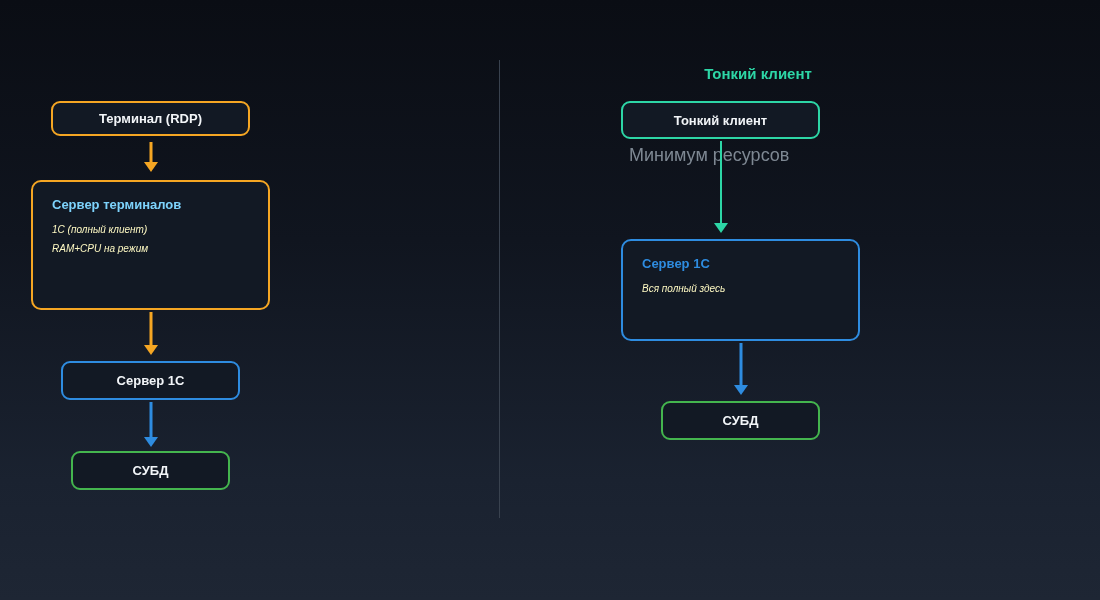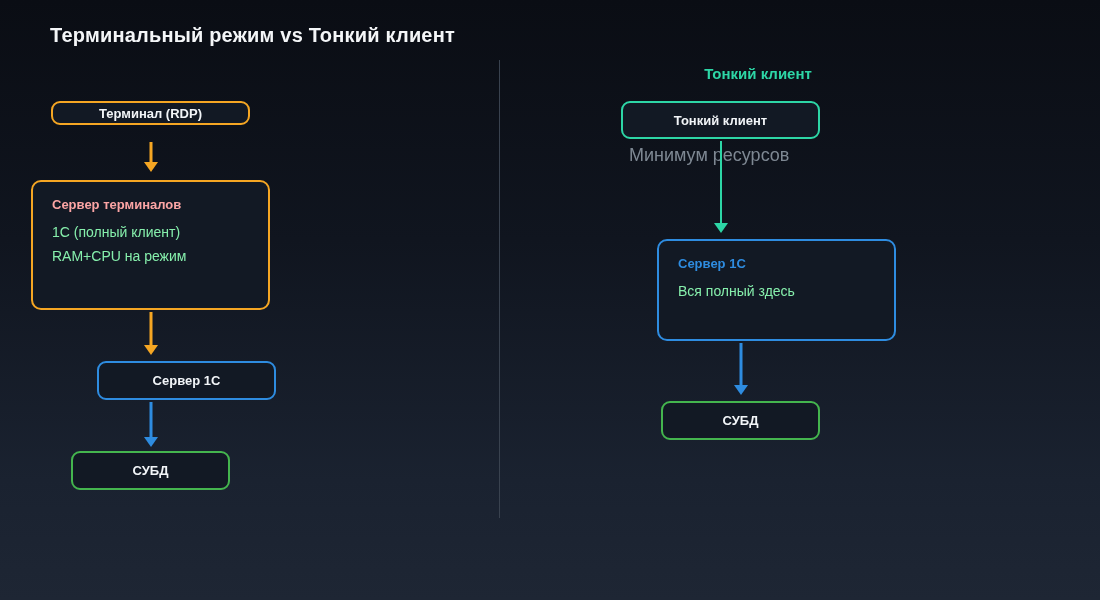--- a/index.html
+++ b/index.html
@@ -58,27 +58,27 @@
   }
 
   .panel {
     position: absolute;
     border: 2px solid;
     border-radius: 10px;
     background: #121924;
     padding: 15px 19px;
   }
   .panel .panel-title { font-weight: bold; font-size: 13px; margin-bottom: 12px; }
-  .panel .panel-line  { color: #86efac; font-size: 14px; margin-bottom: 8px; }
+  .panel .panel-line  { color: #fef9c3; font-size: 10px; margin-bottom: 8px; font-style: italic; }
 
   .b-orange { border-color: #f5a623; }
-  .b-blue   { border-color: #2e8ce0; margin-left: 36px; }
+  .b-blue   { border-color: #2e8ce0; }
   .b-green  { border-color: #44b54e; }
   .b-teal   { border-color: #2dd6a6; }
-  .t-orange { color: #fca5a5; }
+  .t-orange { color: #7dd3fc; }
   .t-blue   { color: #2e8ce0; }
 
   .caption {
     position: absolute;
     font-size: 18px;
     color: #7e8893;
   }
 
   .arrow { position: absolute; width: 14px; }
   .arrow .shaft {
@@ -104,26 +104,25 @@
   .arrow.a-blue   .shaft { background: #2e8ce0; }
   .arrow.a-blue   .head  { border-top-color: #2e8ce0; }
   .arrow.a-teal   .shaft { background: #2dd6a6; width: 2px; }
   .arrow.a-teal   .head  { border-top-color: #2dd6a6; }
 </style>
 </head>
 <body>
 
 <div class="canvas">
 
-  <div class="page-title">Терминальный режим vs Тонкий клиент</div>
 
   <div class="divider"></div>
 
 
-  <div class="node b-orange" style="left:51px; top:101px; width:199px; height:24px;align-items:center;">
+  <div class="node b-orange" style="left:51px; top:101px; width:199px; height:35px;align-items:center;">
     <span>Терминал (RDP)</span>
   </div>
 
   <div class="arrow a-orange" style="left:144px; top:142px; height:30px;">
     <div class="shaft"></div>
     <div class="head"></div>
   </div>
 
   <div class="panel b-orange" style="left:31px; top:180px; width:239px; height:130px;">
     <div class="panel-title t-orange">Сервер терминалов</div>

